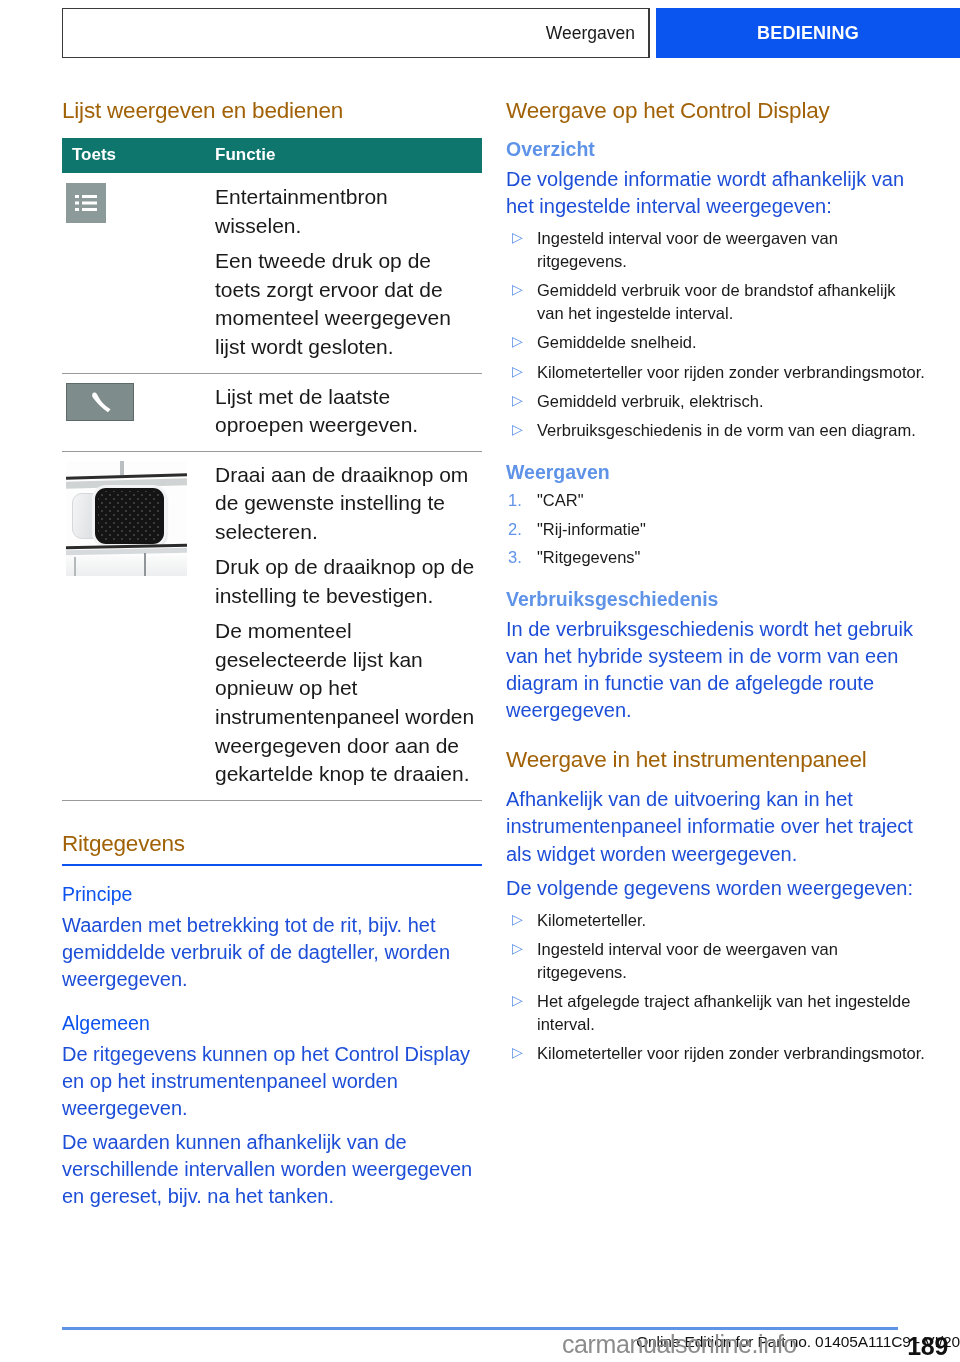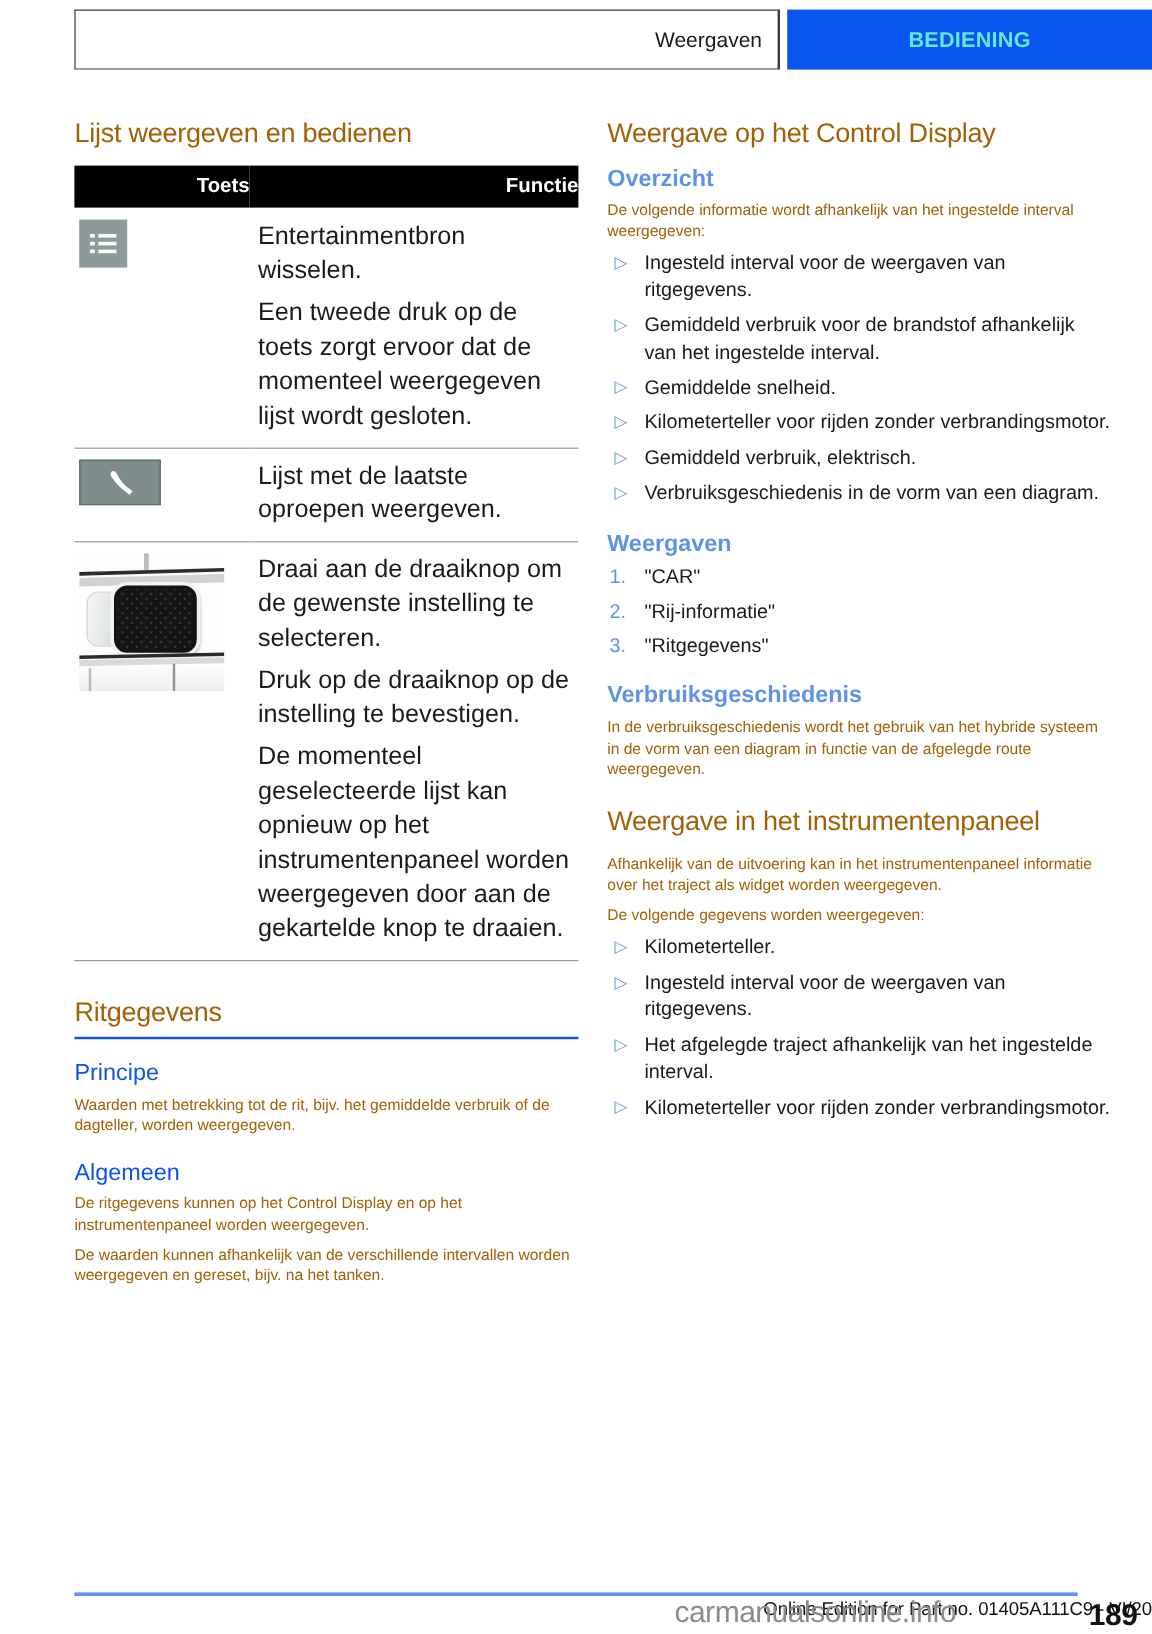--- a/index.html
+++ b/index.html
@@ -39,21 +39,21 @@
     font-size: 17.5px;
     color: #1a1a1a;
   }
   .header-tab-right {
     flex: 1 1 auto;
     margin-left: 6px;
     background: #0A55F0;
     display: flex;
     align-items: center;
     justify-content: center;
-    color: #5eead4;
+    color: #ffffff;
     font-weight: bold;
     font-size: 18px;
     letter-spacing: 0.2px;
   }
 
   
   .columns {
     position: absolute;
     top: 98px;
     left: 62px;
@@ -92,24 +92,24 @@
   h2.h-dark {
     font-size: 19.5px;
     font-weight: normal;
     color: #0B52EE;
     margin: 19px 0 5px 0;
     line-height: 1.2;
   }
 
   
   p.body {
-    font-size: 13px;
+    font-size: 20px;
     line-height: 1.36;
     margin: 0 0 7px 0;
-    color: #a16207;
+    color: #1d4ed8;
   }
 
   
   ul.tri-list {
     list-style: none;
     margin: 2px 0 2px 0;
     padding: 0;
   }
   ul.tri-list > li {
     position: relative;
@@ -150,25 +150,25 @@
     font-size: 16.5px;
   }
 
   
   table.keytable {
     border-collapse: collapse;
     width: 420px;
     margin-bottom: 4px;
   }
   table.keytable thead th {
-    background: #000000;
+    background: #0f766e;
     color: #ffffff;
     font-size: 17px;
     font-weight: bold;
-    text-align: right;
+    text-align: left;
     padding: 8px 0 9px 0;
     line-height: 1.1;
   }
   table.keytable thead th.c1 { width: 136px; padding-left: 10px; }
   table.keytable thead th.c2 { padding-left: 7px; }
   table.keytable tbody td {
     vertical-align: top;
     border-bottom: 1.5px solid #9a9a9a;
     padding: 9px 0 11px 0;
   }

